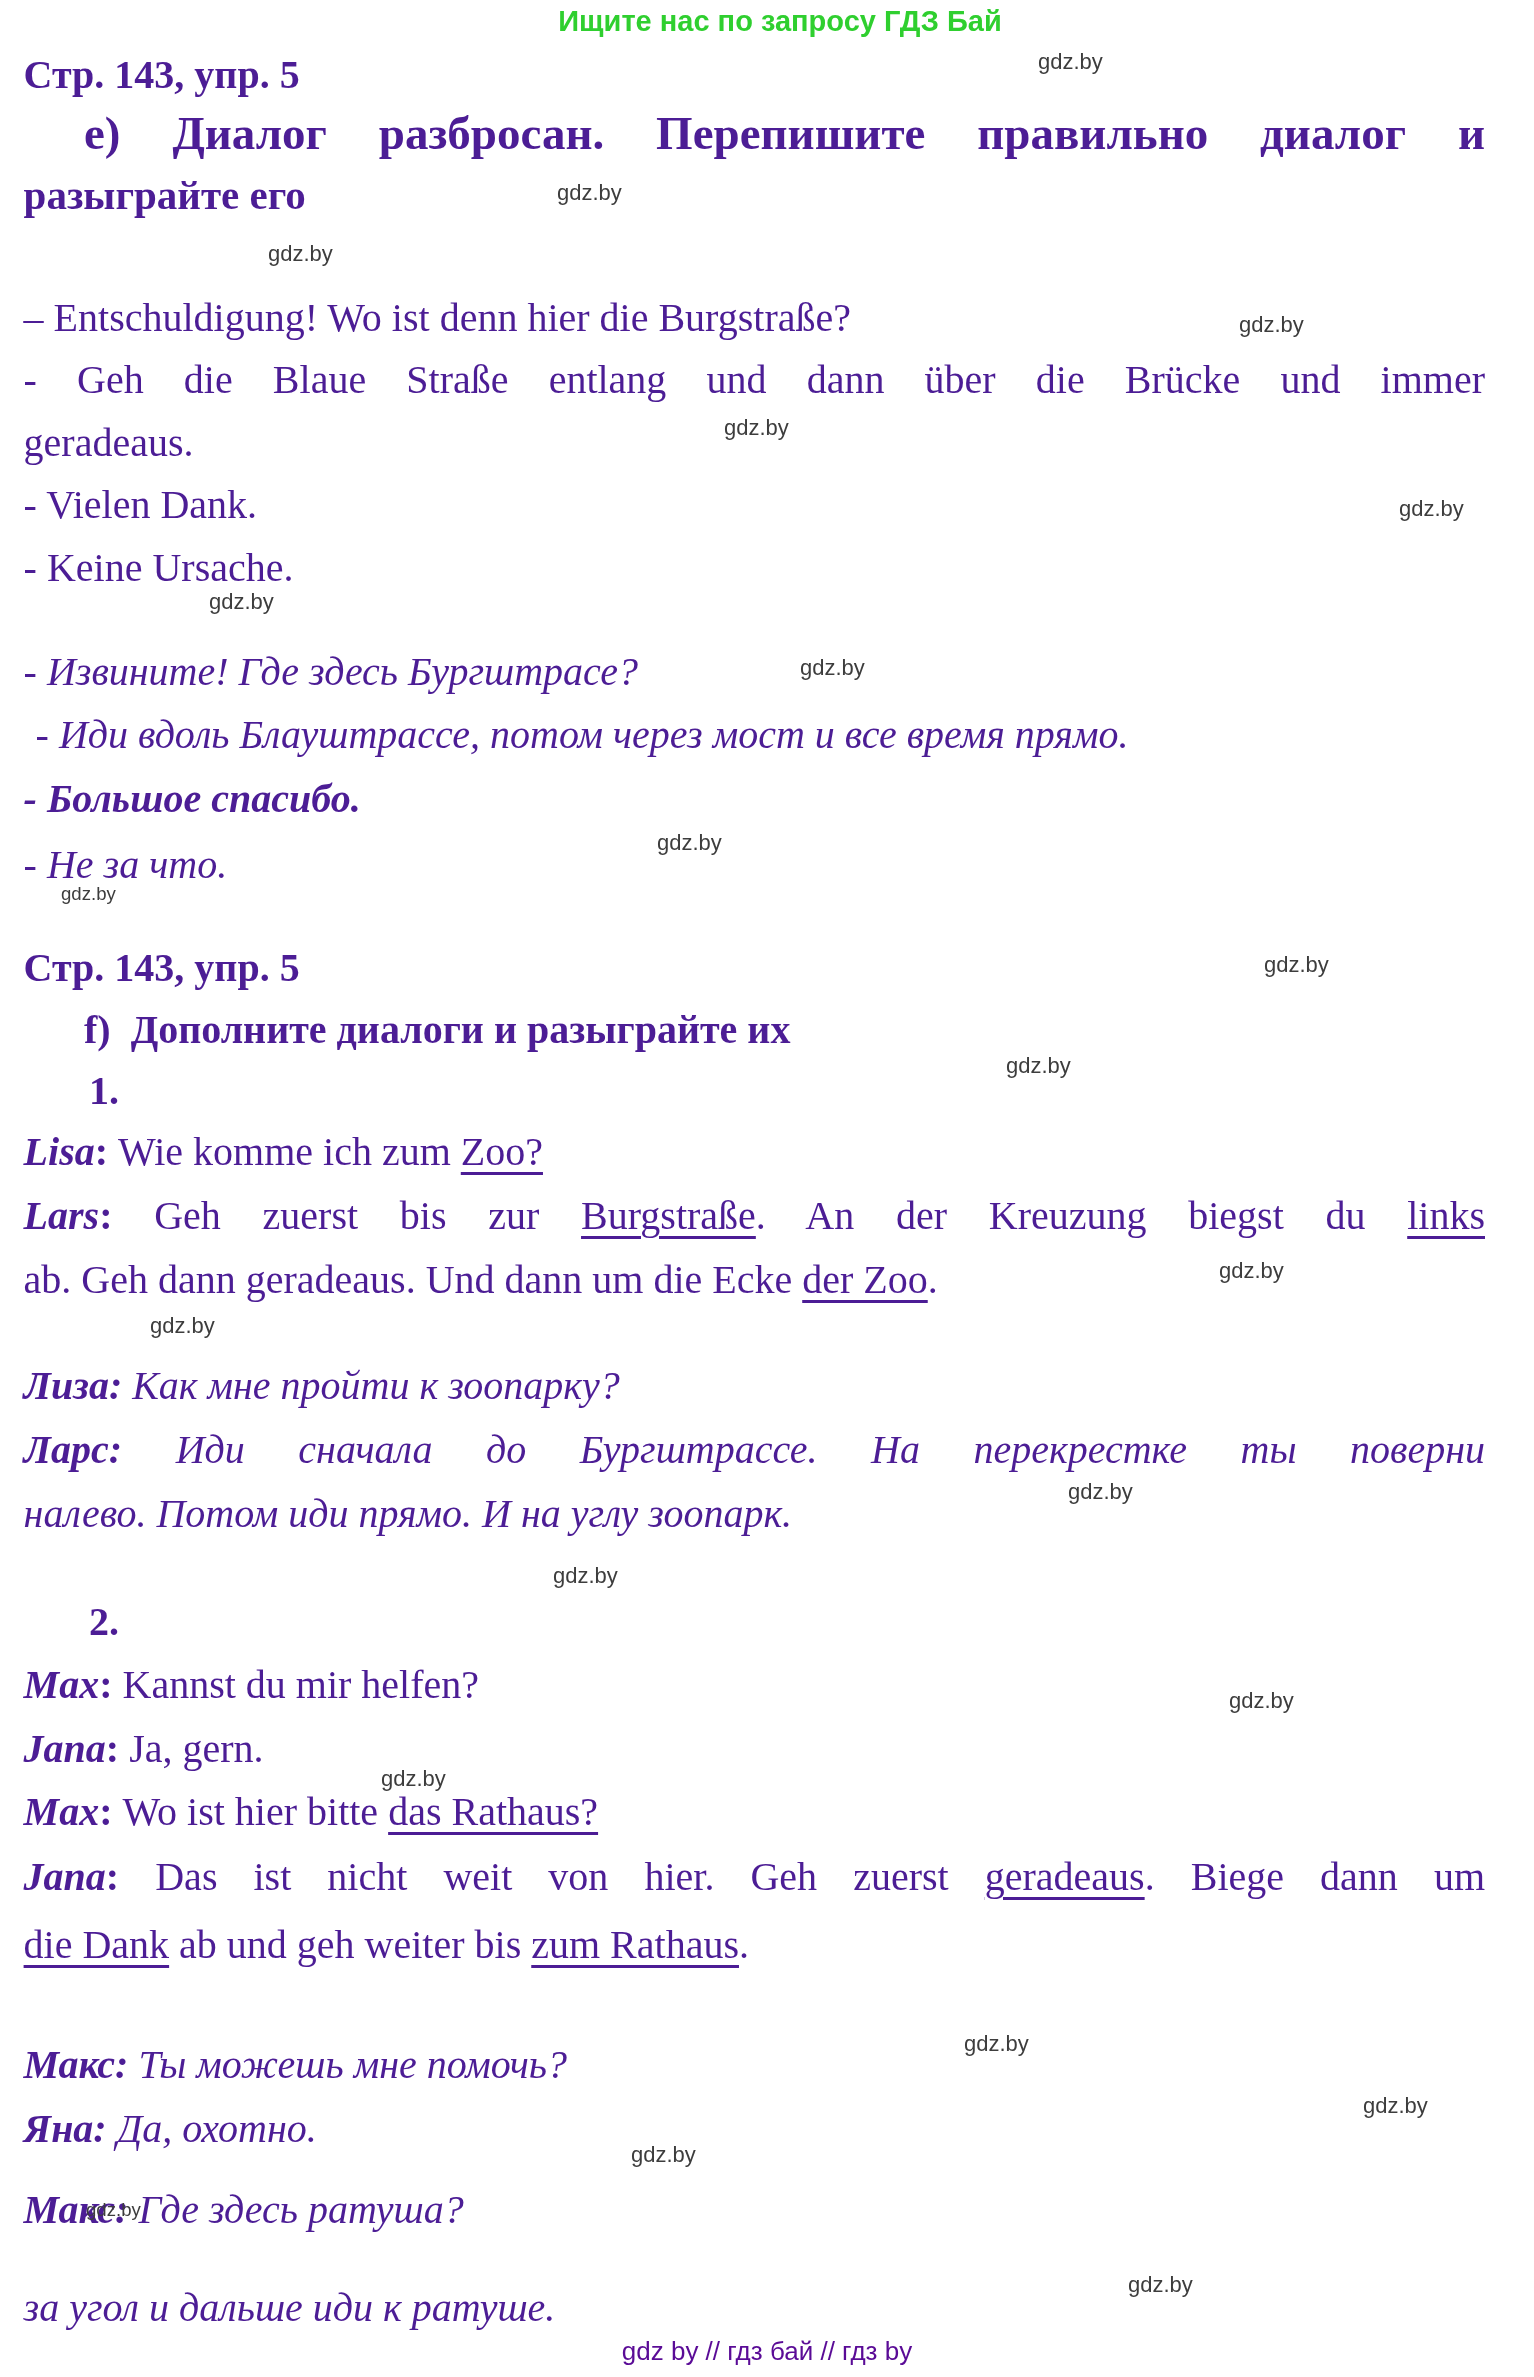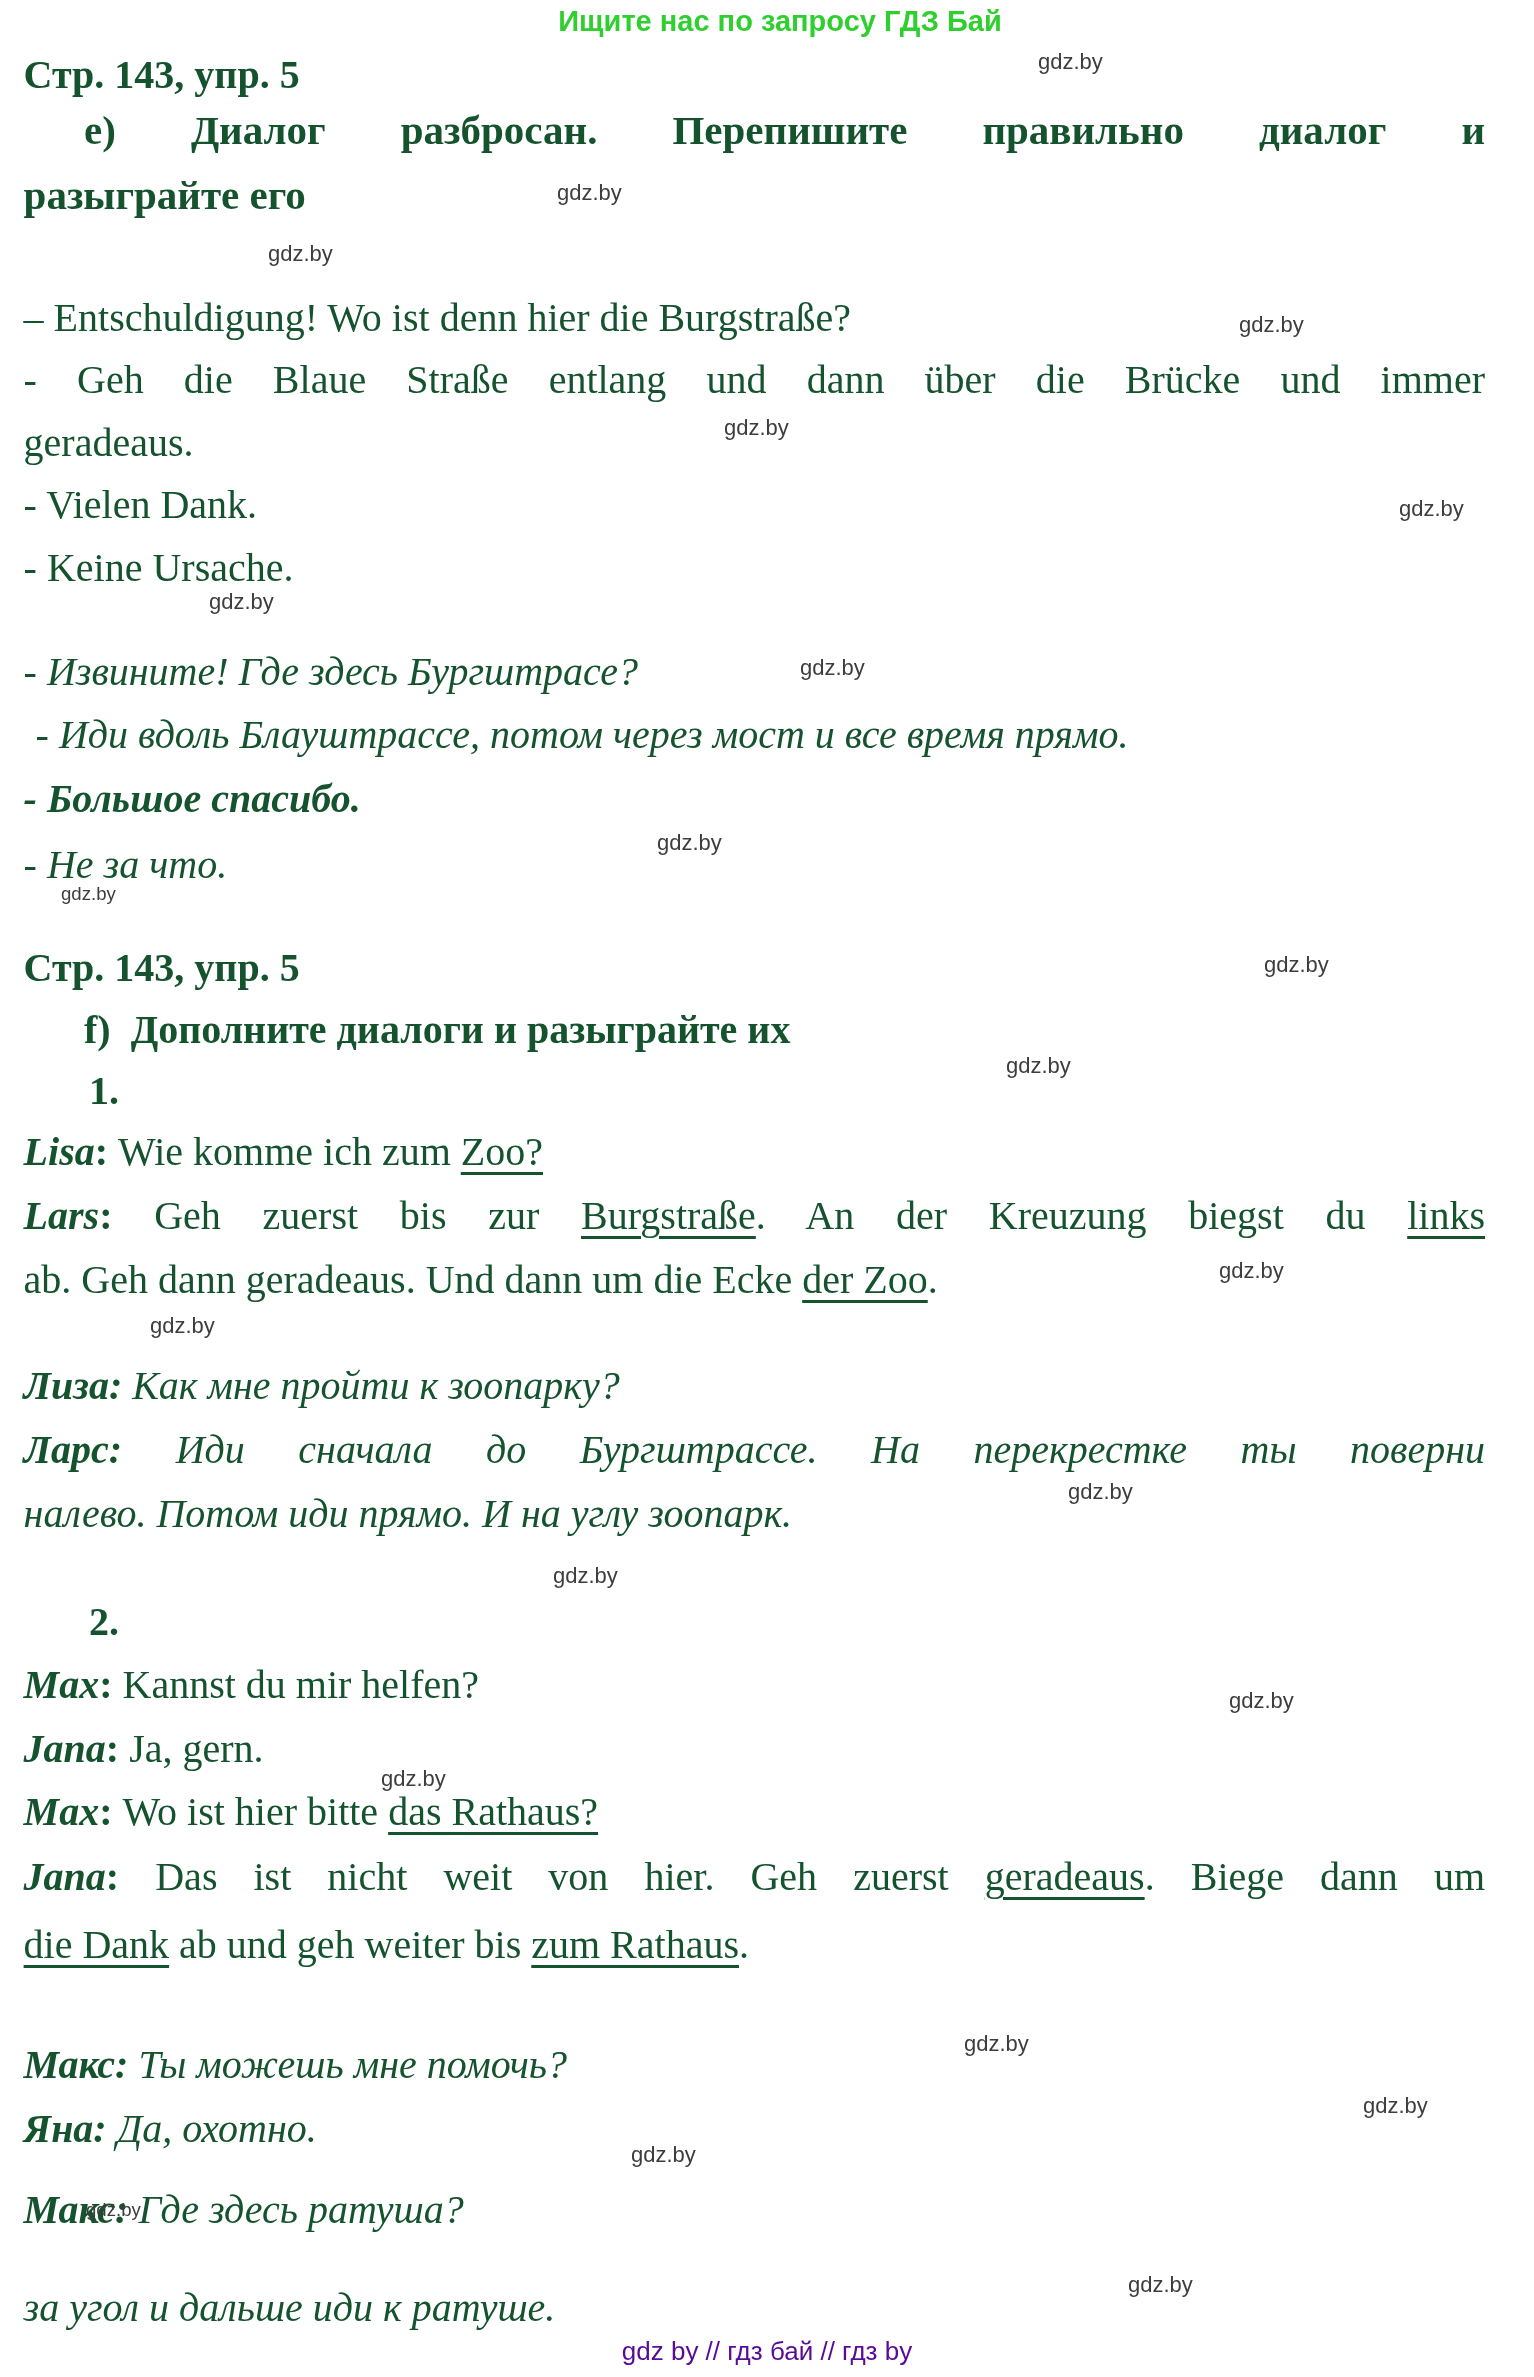--- a/index.html
+++ b/index.html
@@ -2,29 +2,29 @@
 <html style="font-size:13.5px"><head>
 <meta charset="utf-8">
 <style>
   html,body{margin:0;padding:0;background:#ffffff;}
   .page{position:relative;width:1534px;height:2377px;background:#ffffff;overflow:hidden;}
   .banner{position:absolute;top:5px;left:13px;width:100%;text-align:center;
           font-family:"Liberation Sans",sans-serif;font-size:29px;font-weight:bold;}
   .footer{position:absolute;top:2336px;left:0;width:100%;text-align:center;
           font-family:"Liberation Sans",sans-serif;font-size:26px;}
   .line{position:absolute;font-family:"Liberation Serif",serif;font-size:40px;
-        line-height:1.18;color:#14532d;white-space:nowrap;}
+        line-height:1.18;color:#4c1d95;white-space:nowrap;}
   .jst{right:49px;text-align:justify;text-align-last:justify;white-space:normal;}
   .b{font-weight:bold;}
   .i{font-style:italic;}
   .u{text-decoration:underline;text-decoration-thickness:3.4px;text-underline-offset:6.8px;}
   .wm{position:absolute;font-family:Liberation Sans, sans-serif;font-size:22px;color:#3d3d3d;}
   
   .l-he1{top:51px;left:23.6px;}
-  .l-e1{top:106px;left:84px;font-size:41px;}
+  .l-e1{top:106px;left:84px;font-size:47px;}
   .l-e2{top:171px;left:23.6px;font-size:41px;}
   .l-de1{top:294px;left:23.6px;}
   .l-de2a{top:356px;left:23.6px;}
   .l-de2b{top:419px;left:23.6px;}
   .l-de3{top:481px;left:23.6px;}
   .l-de4{top:544px;left:23.6px;}
   .l-ru1{top:648px;left:23.6px;}
   .l-ru2{top:711px;left:23.6px;margin-left:12px;}
   .l-ru3{top:775px;left:23.6px;font-weight:bold;}
   .l-ru4{top:841px;left:23.6px;}

